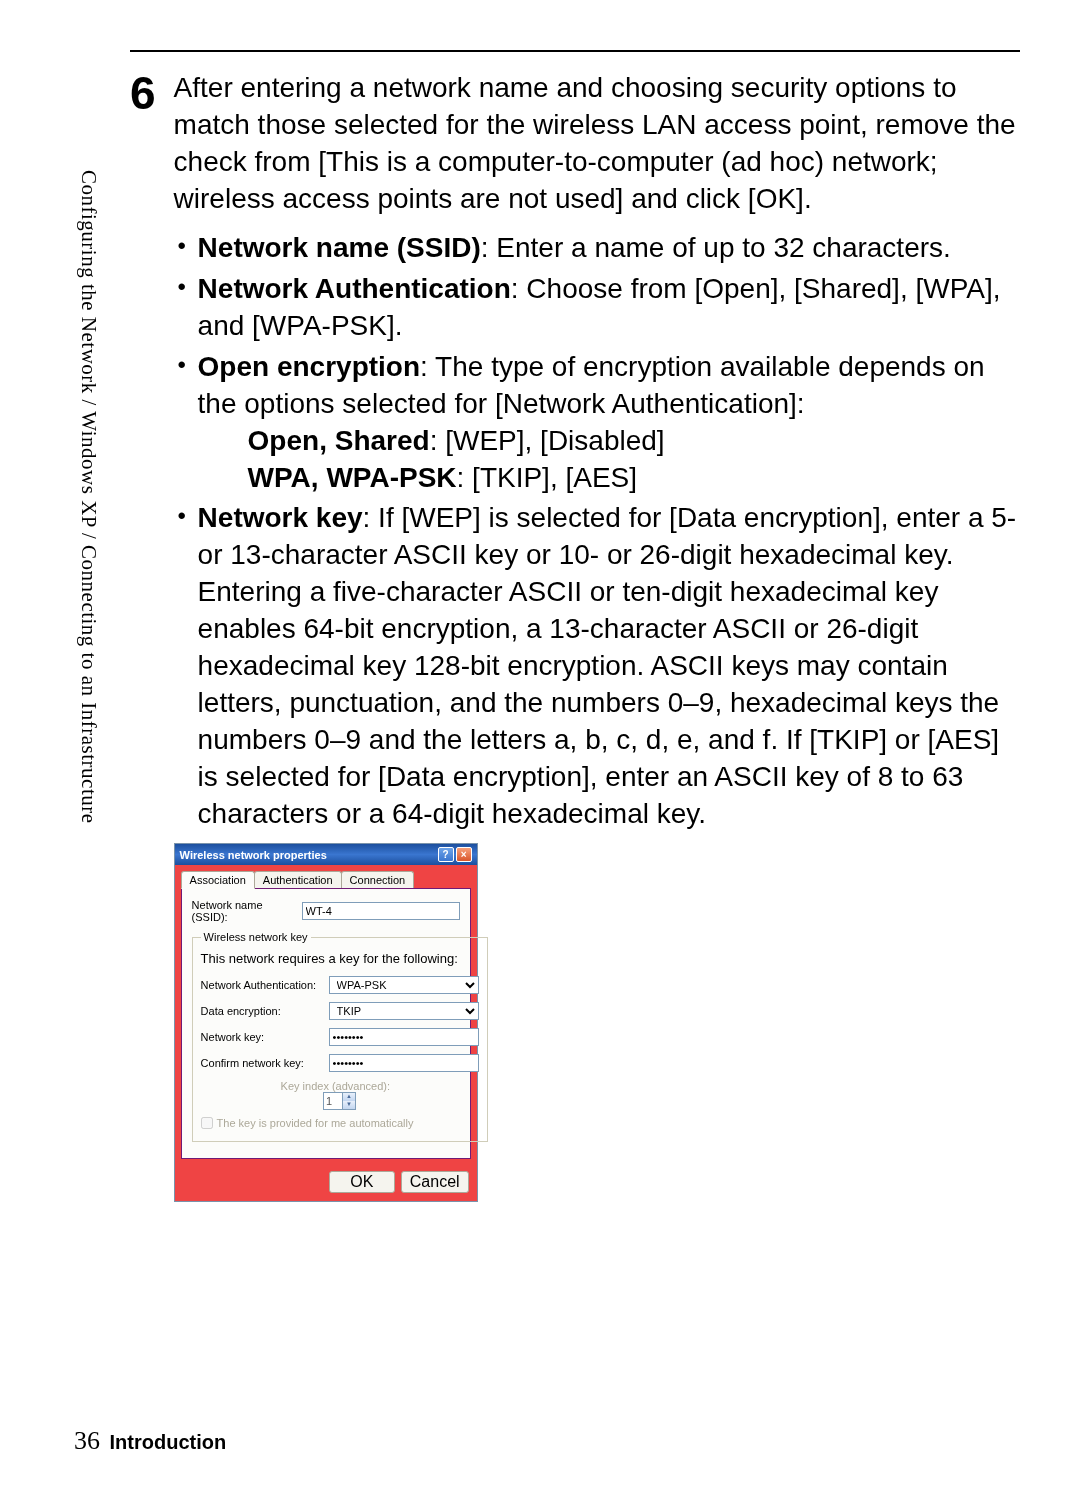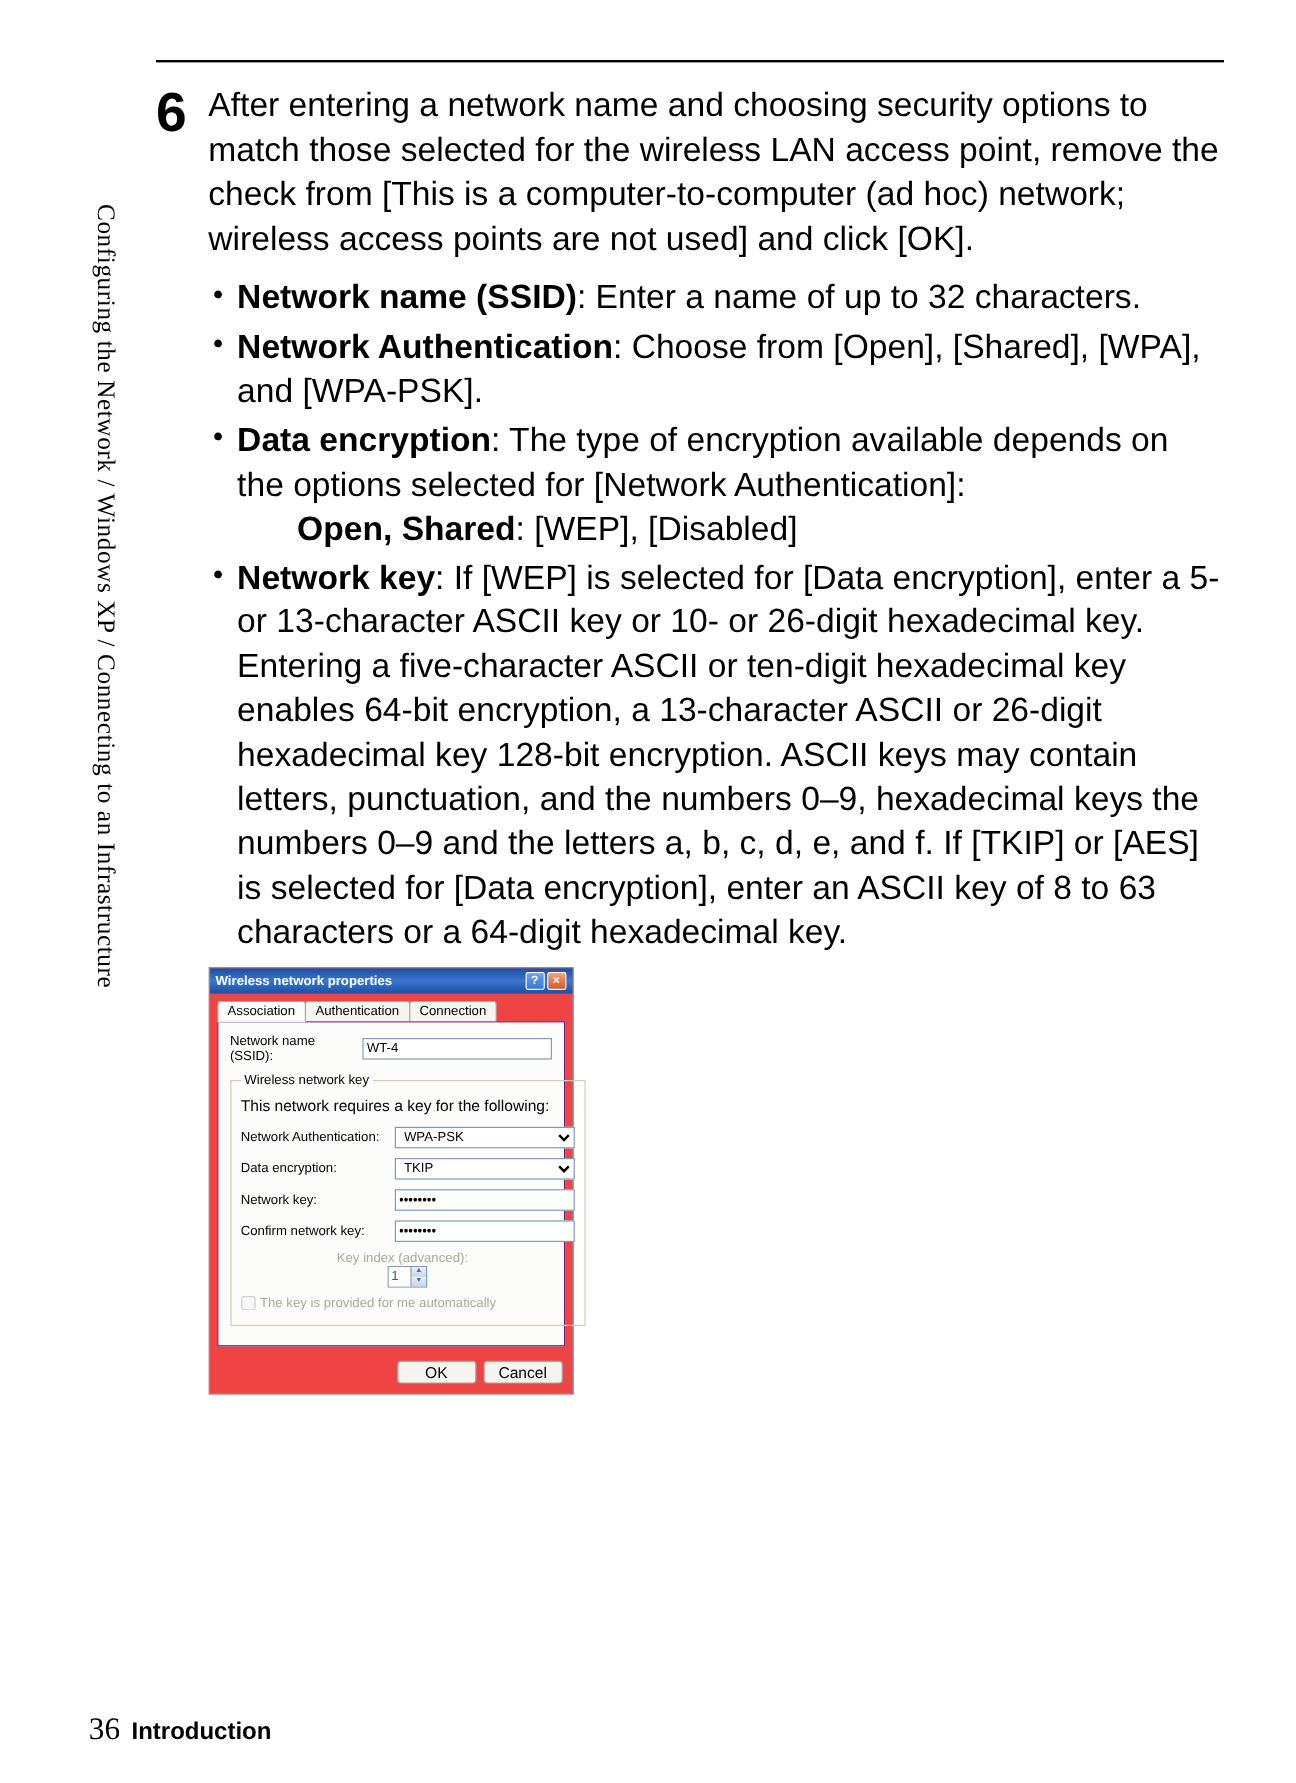--- a/index.html
+++ b/index.html
@@ -180,21 +180,21 @@
     .checkline { display: flex; align-items: flex-end; font-size: 11px; margin-bottom: 4px; gap: 4px; }
     .checkline input { margin-top: 1px; width: 12px; height: 12px; }
     .btn-row {
       padding: 6px 8px 8px 8px;
       display: flex;
       justify-content: flex-end;
       gap: 6px;
     }
     .btn {
       min-width: 66px;
-      font-size: 13px;
+      font-size: 16px;
       font-family: Tahoma, sans-serif;
       padding: 1px 8px;
       border: 1px solid #aca899;
       background: #f5f4ee;
       border-radius: 3px;
       text-align: center;
     }
     .footer {
       position: absolute;
       bottom: 30px;
@@ -218,23 +218,26 @@
       <div class="step-text">After entering a network name and choosing security options to match those selected for the wireless LAN access point, remove the check from [This is a computer-to-computer (ad hoc) network; wireless access points are not used] and click [OK].</div>
 
       <ul class="bullets">
         <li>
           <span class="bold">Network name (SSID)</span><span>: Enter a name of up to 32 characters.</span>
         </li>
         <li>
           <span class="bold">Network Authentication</span><span>: Choose from [Open], [Shared], [WPA], and [WPA-PSK].</span>
         </li>
         <li>
-          <span class="bold">Data encryption</span><span>: The type of encryption available depends on the options selected for [Network Authentication]:</span>
+          <span class="bold">Open encryption</span><span>: The type of encryption available depends on the options selected for [Network Authentication]:</span>
           <div class="sub-indent">
             <span class="bold">Open, Shared</span><span>: [WEP], [Disabled]</span>
+          </div>
+          <div class="sub-indent">
+            <span class="bold">WPA, WPA-PSK</span><span>: [TKIP], [AES]</span>
           </div>
         </li>
         <li>
           <span class="bold">Network key</span><span>: If [WEP] is selected for [Data encryption], enter a 5- or 13-character ASCII key or 10- or 26-digit hexadecimal key.  Entering a five-character ASCII or ten-digit hexadecimal key enables 64-bit encryption, a 13-character ASCII or 26-digit hexadecimal key 128-bit encryption.  ASCII keys may contain letters, punctuation, and the numbers 0–9, hexadecimal keys the numbers 0–9 and the letters a, b, c, d, e, and f.  If [TKIP] or [AES] is selected for [Data encryption], enter an ASCII key of 8 to 63 characters or a 64-digit hexadecimal key.</span>
         </li>
       </ul>
 
       <div class="dialog">
         <div class="dialog-titlebar">
           <span>Wireless network properties</span>

